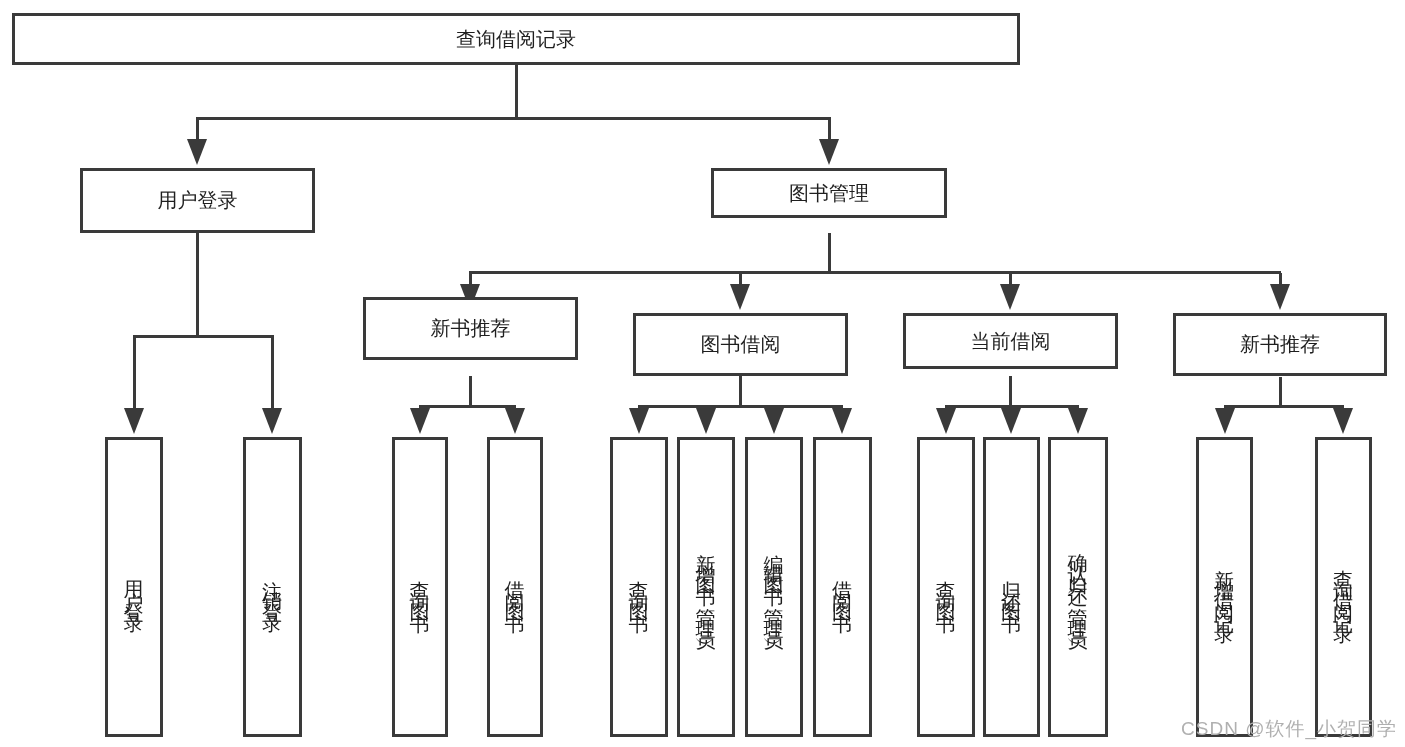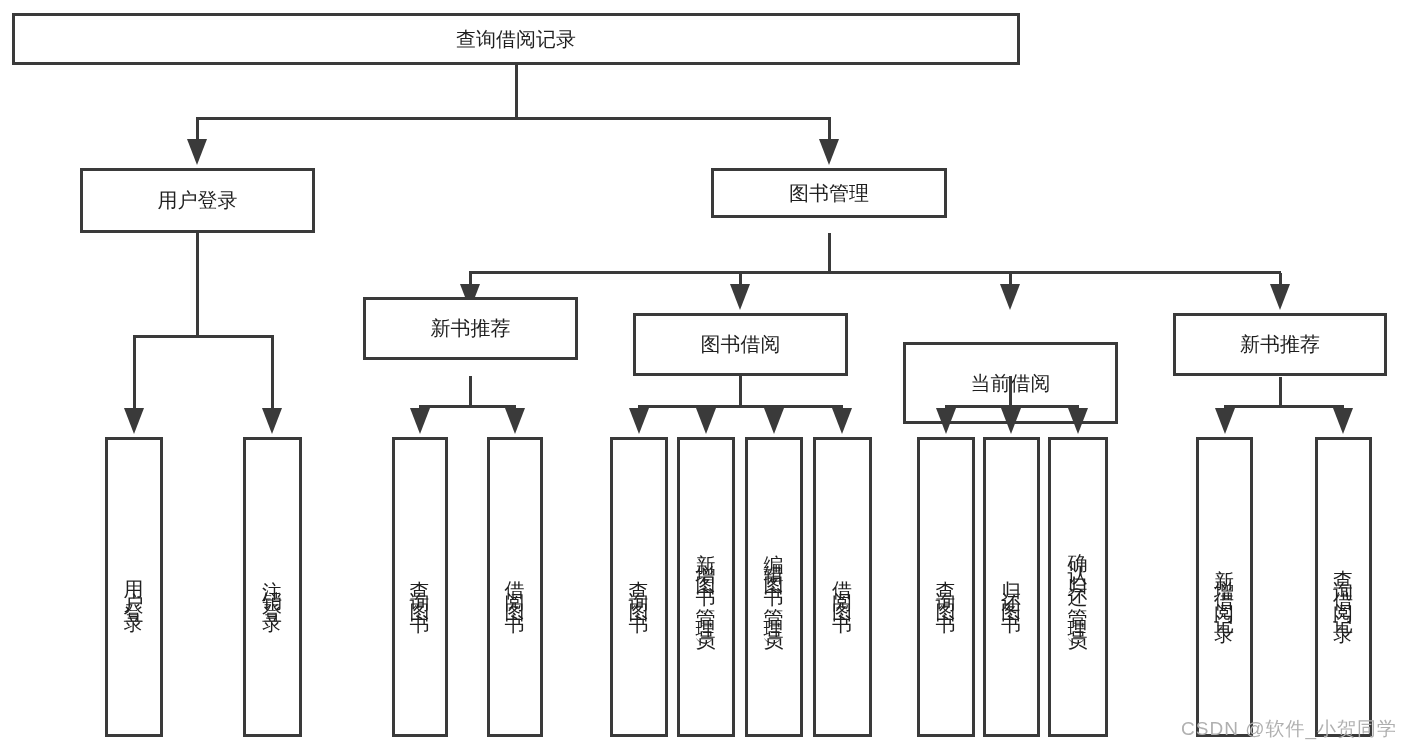--- a/index.html
+++ b/index.html
@@ -68,21 +68,21 @@
   <div class="arrow" style="left:730px; top:284px;"></div>
   <div class="arrow" style="left:1000px; top:284px;"></div>
   <div class="arrow" style="left:1270px; top:284px;"></div>
 
   <div class="box" style="left:363px; top:297px; width:215px; height:63px;">
     <span>新书推荐</span>
   </div>
   <div class="box" style="left:633px; top:313px; width:215px; height:63px;">
     <span>图书借阅</span>
   </div>
-  <div class="box" style="left:903px; top:313px; width:215px; height:82px;margin-top:29px;">
+  <div class="box" style="left:903px; top:313px; width:215px; height:56px;">
     <span>当前借阅</span>
   </div>
   <div class="box" style="left:1173px; top:313px; width:214px; height:63px;">
     <span>新书推荐</span>
   </div>
 
   <div class="vline" style="left:469px; top:376px; height:31px;"></div>
   <div class="hline" style="left:419px; top:405px; width:97px;"></div>
   <div class="arrow" style="left:410px; top:408px;"></div>
   <div class="arrow" style="left:505px; top:408px;"></div>

